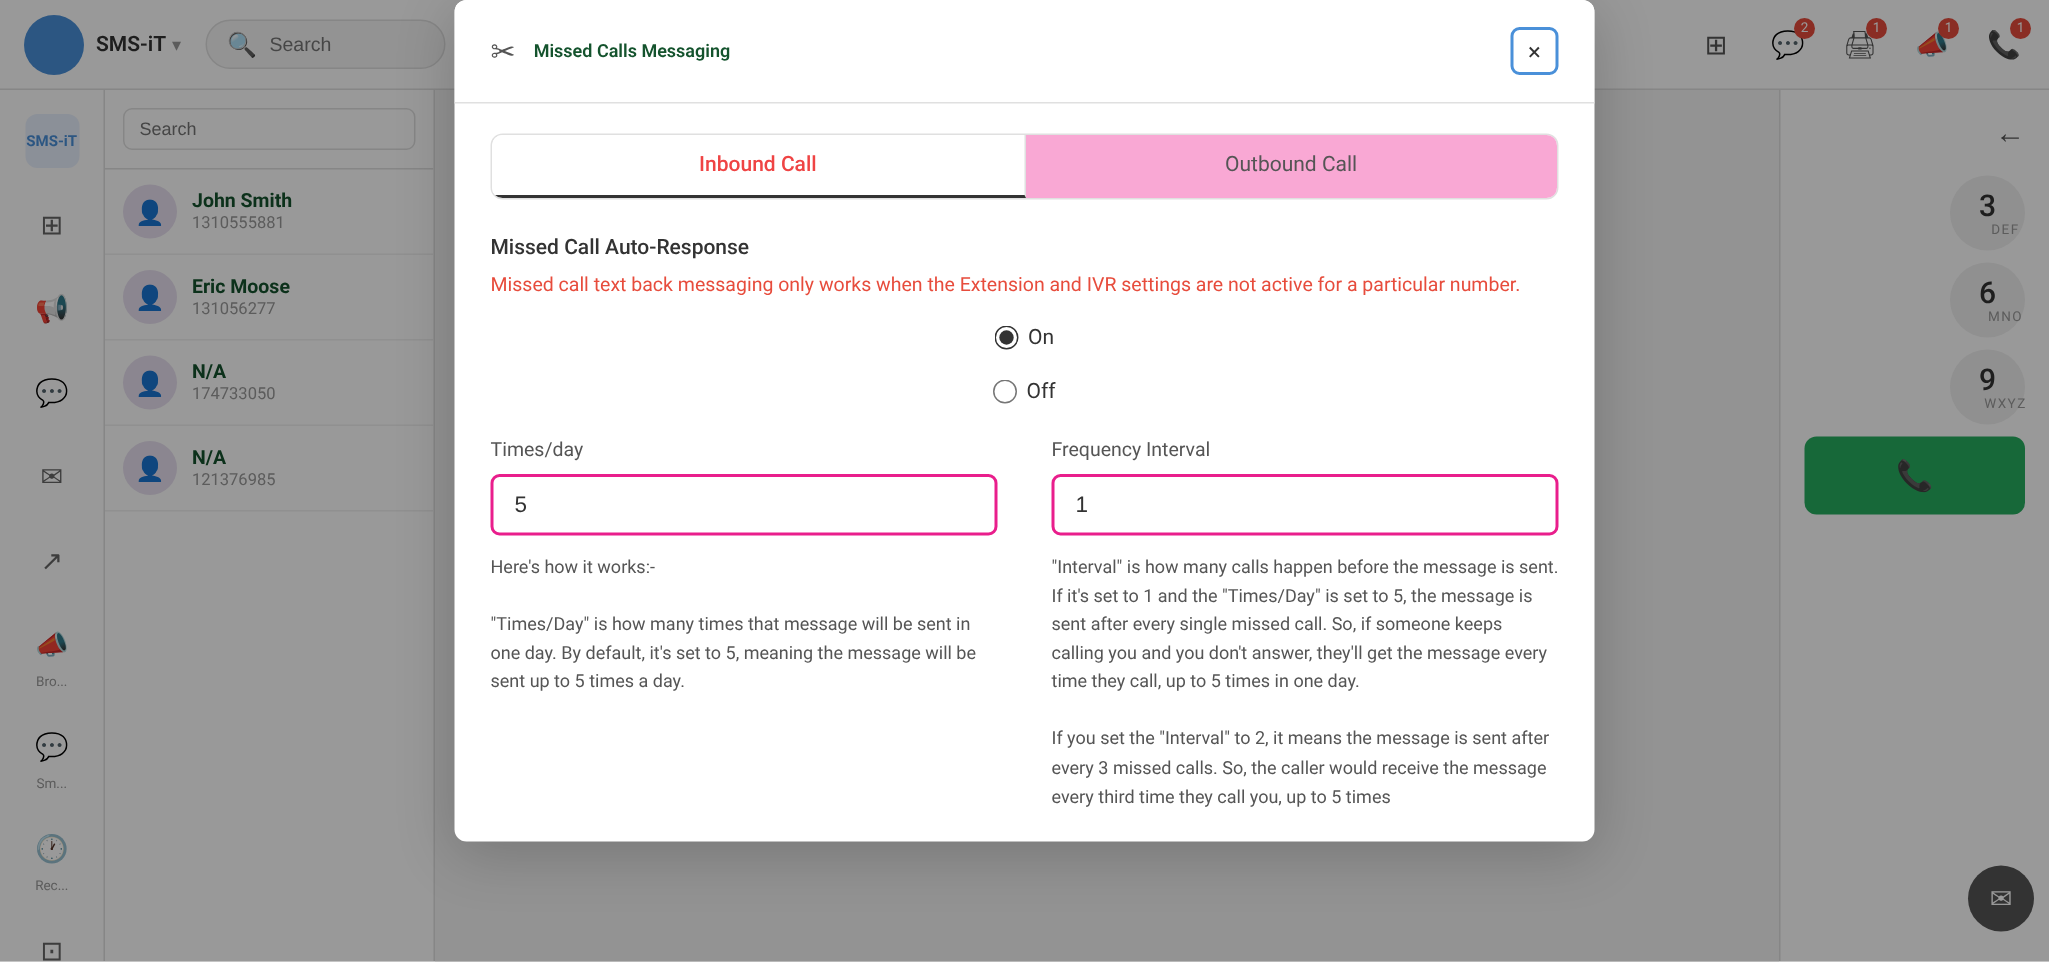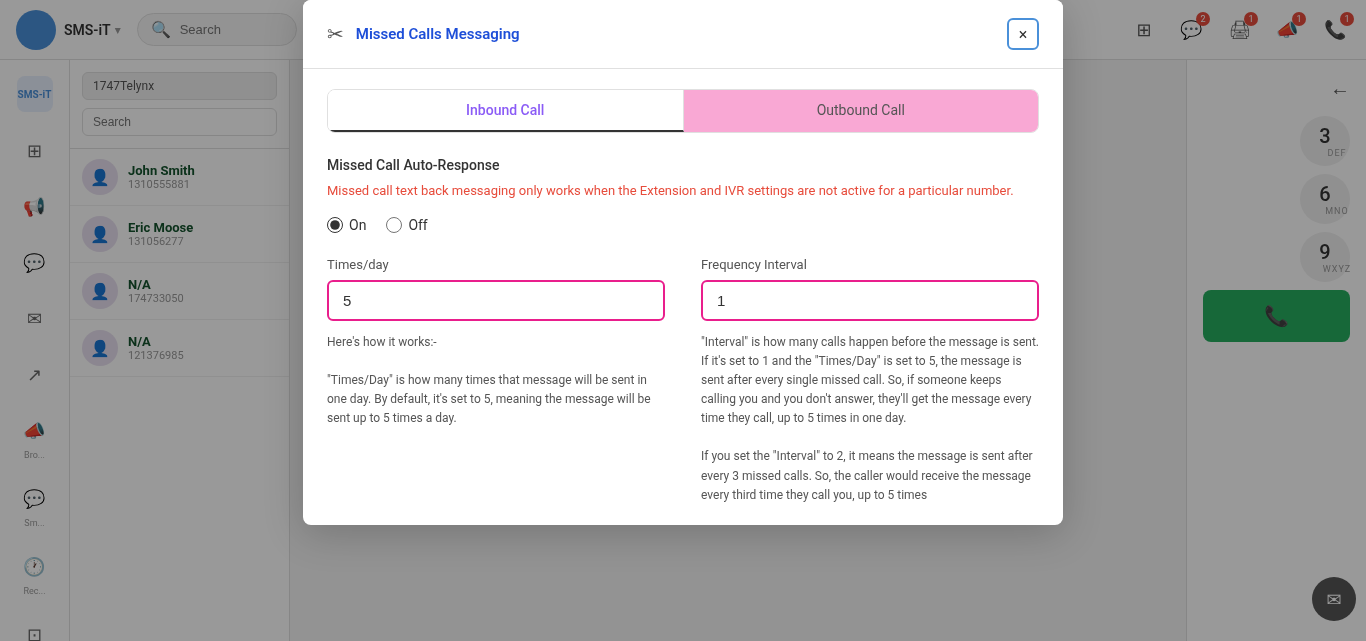--- a/index.html
+++ b/index.html
@@ -309,23 +309,23 @@
       z-index: 10;
     }
 
     .modal-icon {
       font-size: 20px;
       color: #555;
       margin-right: 12px;
     }
 
     .modal-title {
-      font-size: 15px;
+      font-size: 12px;
       font-weight: 600;
-      color: #1d4ed8;
+      color: #14532d;
       flex: 1;
     }
 
     .modal-close {
       width: 32px; height: 32px;
       border: 2px solid #4a90d9;
       border-radius: 6px;
       display: flex; align-items: center; justify-content: center;
       cursor: pointer;
       color: #333;
@@ -351,21 +351,21 @@
       text-align: center;
       font-size: 14px;
       cursor: pointer;
       color: #555;
       background: #f9a8d4;
     }
 
     .tab.active {
       background: white;
       font-weight: 500;
-      color: #8b5cf6;
+      color: #ef4444;
       border-bottom: 2px solid #333;
     }
 
     .tab:first-child {
       border-right: 1px solid #e0e0e0;
     }
 
     
     .section-title {
       font-size: 14px;
@@ -379,20 +379,21 @@
       color: #e74c3c;
       margin-bottom: 16px;
       line-height: 1.5;
     }
 
     .radio-group {
       display: flex;
       align-items: center;
       gap: 20px;
       margin-bottom: 24px;
+      flex-direction: column;
     }
 
     .radio-option {
       display: flex;
       align-items: center;
       gap: 6px;
       cursor: pointer;
     }
 
     .radio-option input[type="radio"] {
@@ -502,21 +503,20 @@
     </div>
     <div class="sidebar-item">
       <div class="sidebar-icon">⊡</div>
 
     </div>
 
   </div>
 
   <div class="contact-panel">
     <div class="panel-header">
-      <div class="phone-number">1747Telynx</div>
       <input class="search-contact" type="text" placeholder="Search" style="">
     </div>
     <div class="contact-item">
       <div class="contact-avatar">👤</div>
       <div class="contact-info">
         <div class="contact-name">John Smith</div>
         <div class="contact-phone">1310555881</div>
       </div>
     </div>
     <div class="contact-item">

